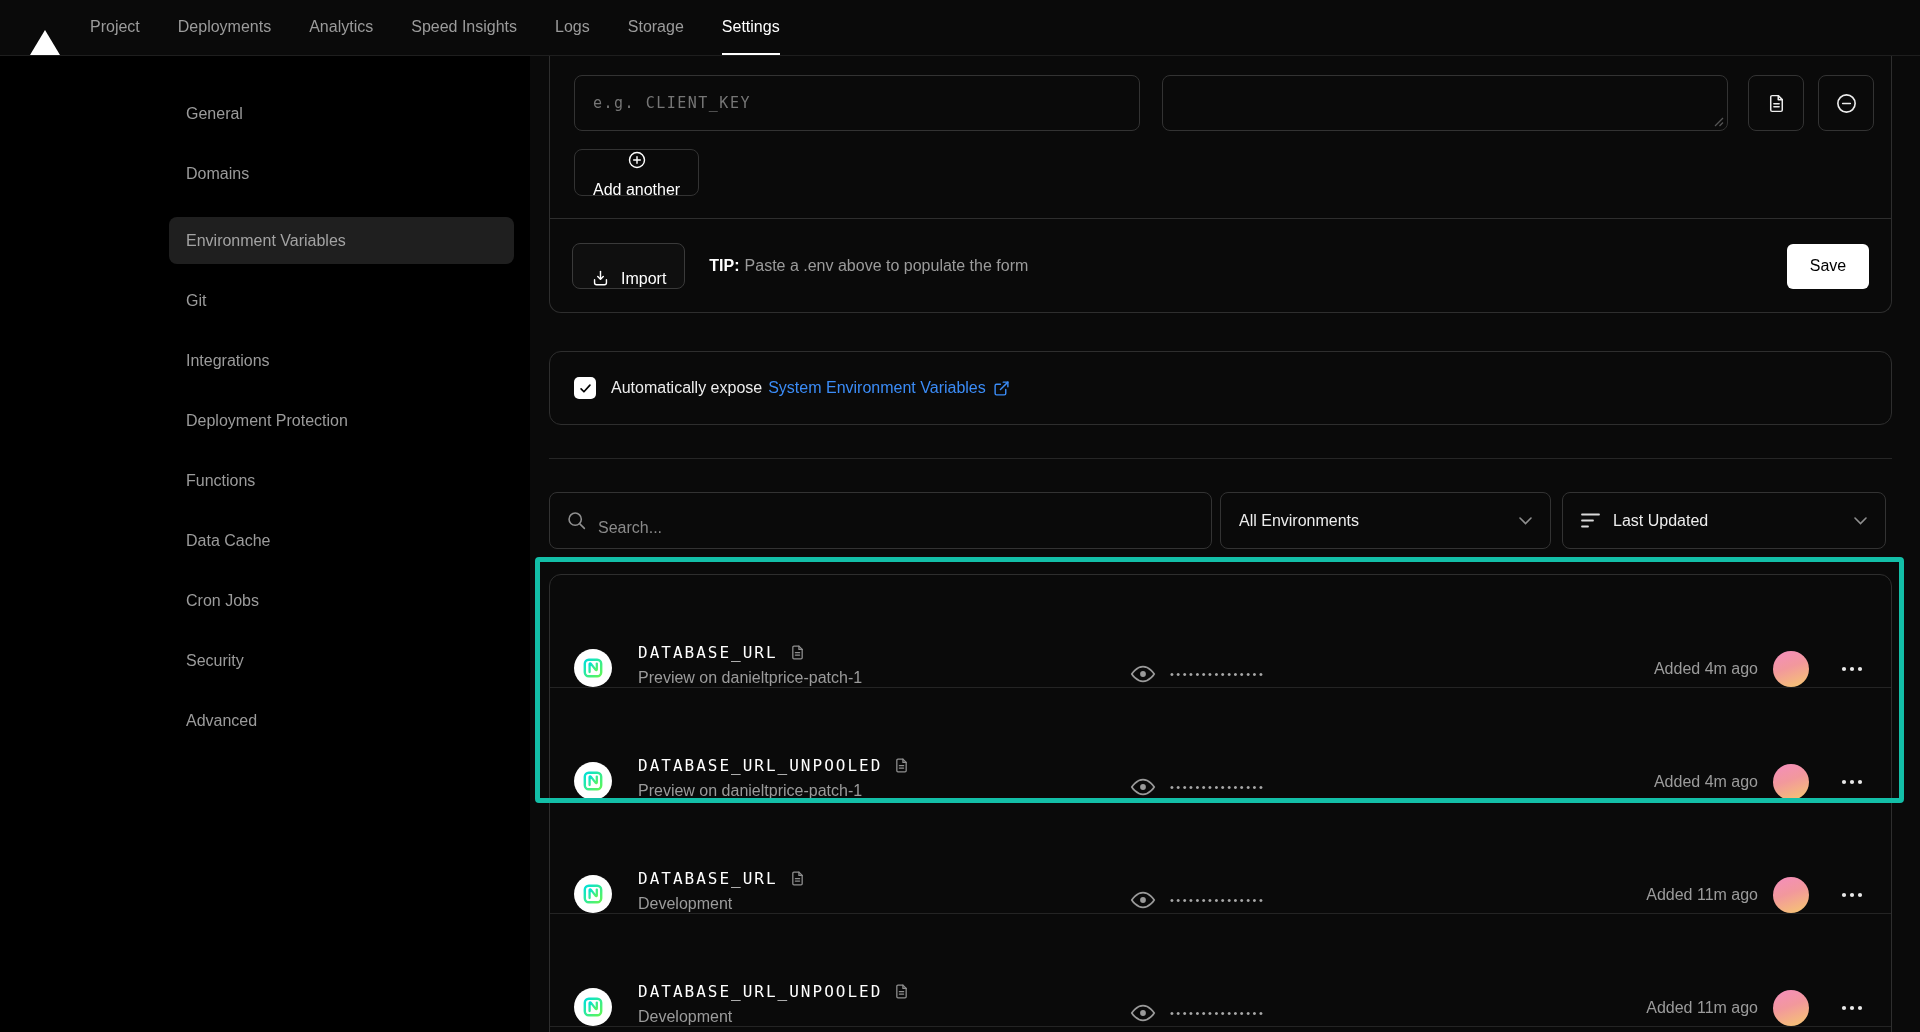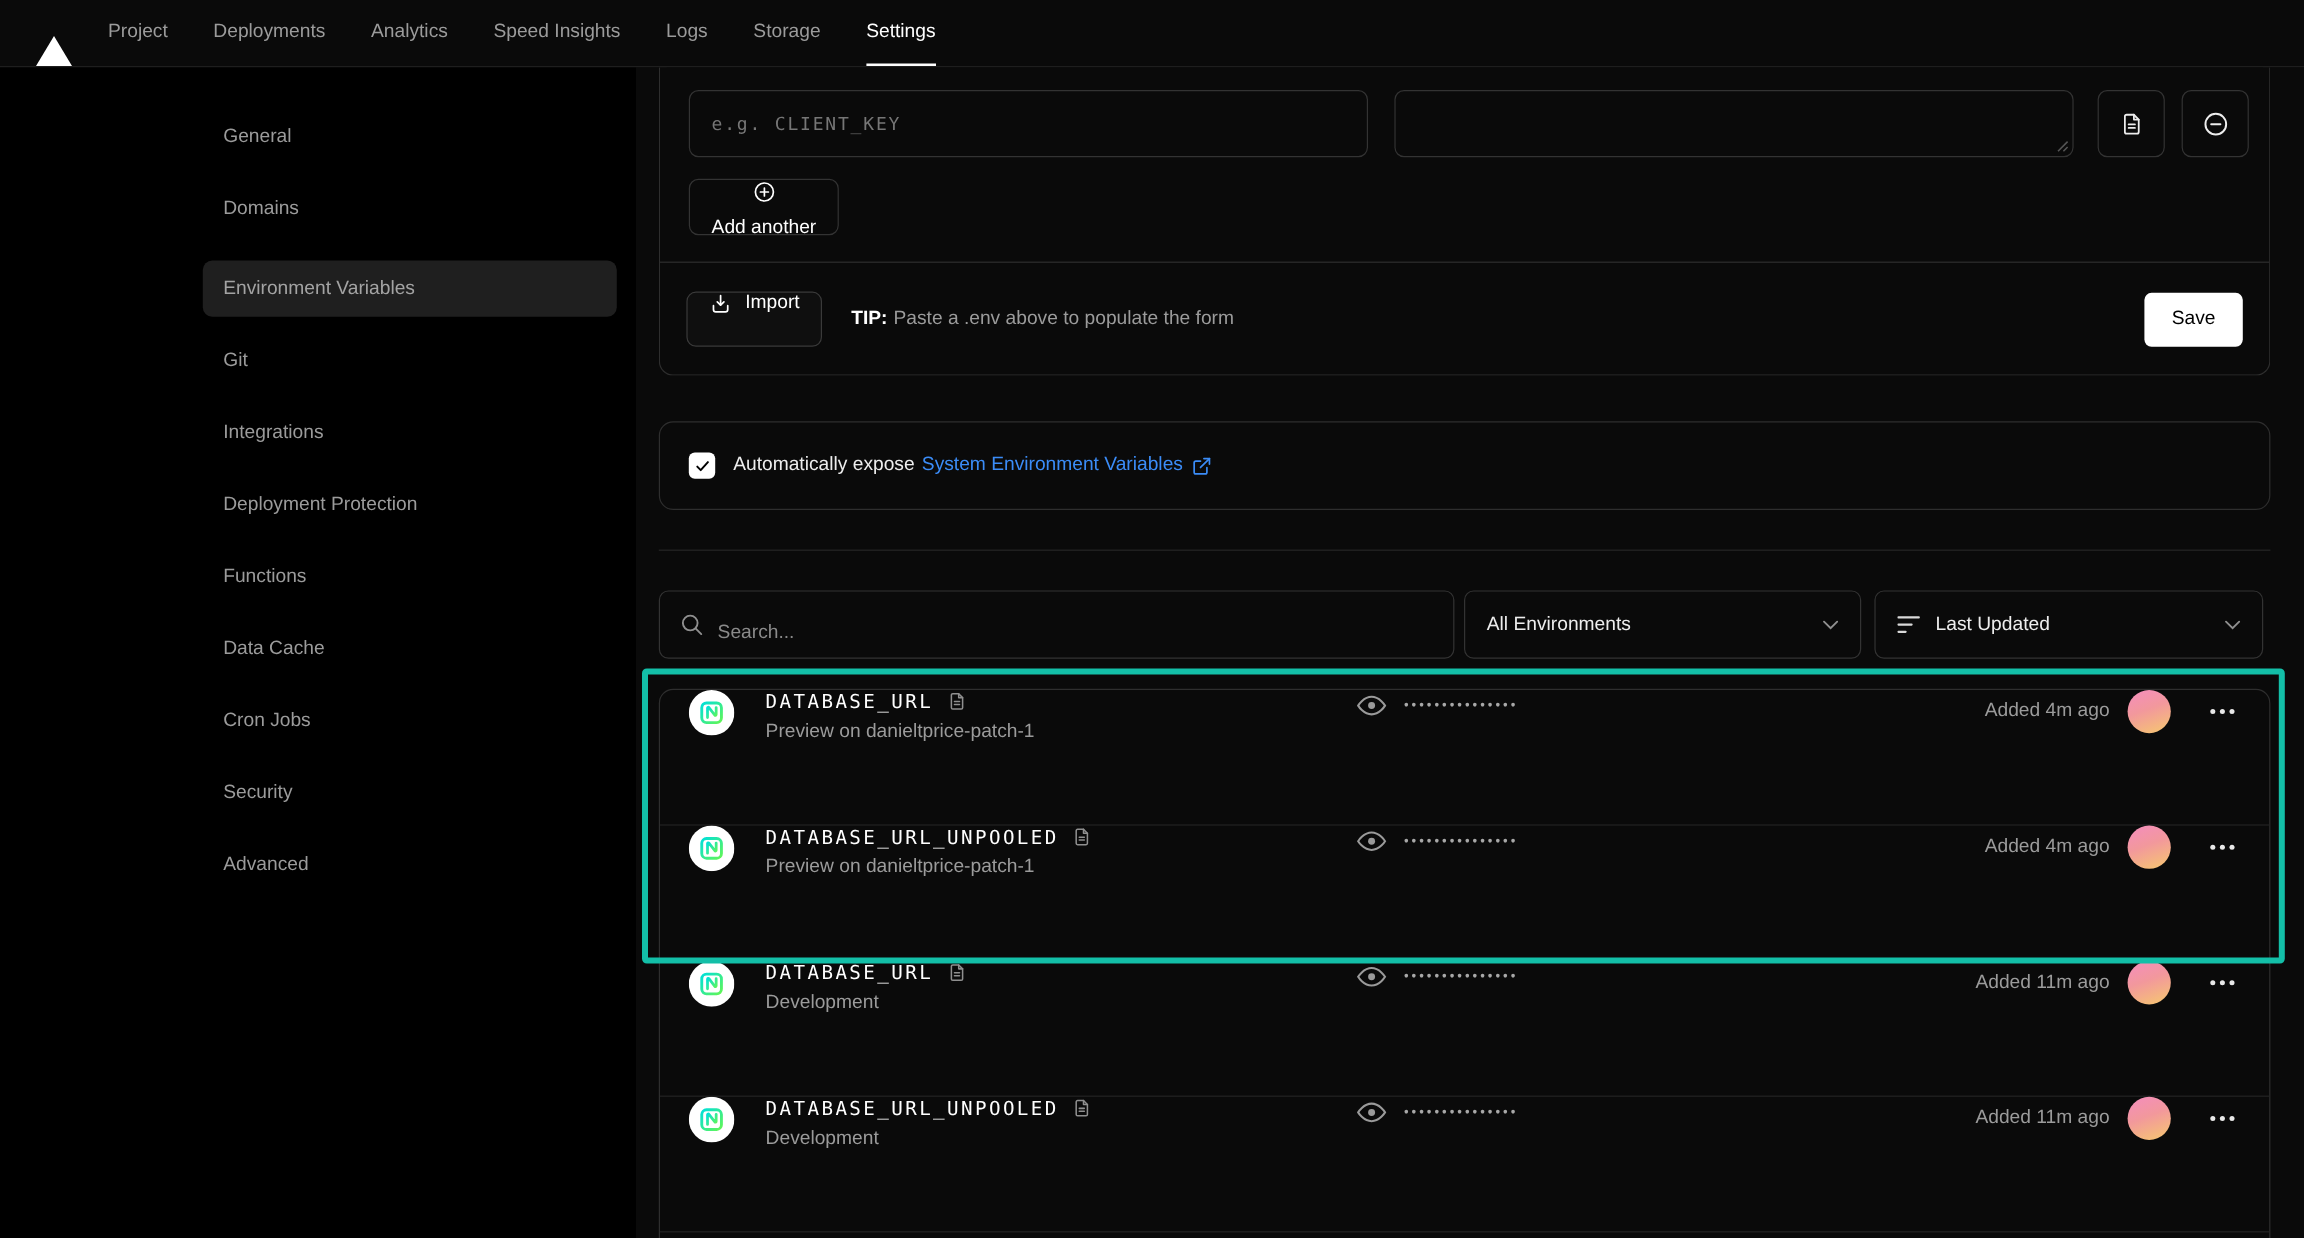--- a/index.html
+++ b/index.html
@@ -69,21 +69,21 @@
     position:absolute; left:24px; top:93px; height:47px; padding:0 18px;
     display:inline-flex; align-items:center; gap:11px;
     background:#0a0a0a; border:1px solid #333; border-radius:8px;
     color:#fff; font-size:16px; font-weight:500; cursor:pointer;flex-direction:column;
   }
   .form-footer {
     position:absolute; left:0; top:162px; width:100%; height:95px;
     border-top:1px solid #2e2e2e; display:flex; align-items:center; padding:0 22px;
   }
   .import-btn {
-    height:46px; padding:0 18px; display:inline-flex; align-items:flex-start; gap:11px;
+    height:46px; padding:0 18px; display:inline-flex; align-items:flex-end; gap:11px;
     background:#0f0f0f; border:1px solid #3a3a3a; border-radius:8px;
     color:#fff; font-size:16px; font-weight:500; cursor:pointer;
   }
   .tip { margin-left:24px; color:#9b9b9b; font-size:16px; }
   .tip .tip-b { color:#fff; font-weight:700; margin-right:5px; }
   .save-btn {
     margin-left:auto; width:82px; height:45px; background:#fff; color:#000;
     border:none; border-radius:6px; font-size:16px; font-weight:500; cursor:pointer;
   }
 
@@ -115,21 +115,21 @@
     position:absolute; top:436px; height:57px; background:#0a0a0a;
     border:1px solid #333; border-radius:8px; display:flex; align-items:center;
     padding:0 18px; gap:13px; font-size:16px; color:#ededed; cursor:pointer;
   }
   .env-select { left:671px; width:331px; }
   .sort-select { left:1013px; width:324px; }
   .select .chev { margin-left:auto; }
 
   
   .list-card { left:0; top:518px; width:1343px; height:514px; border-radius:12px; overflow:hidden; }
-  .row { height:113px; border-bottom:1px solid #242424; position:relative; display:flex; align-items:flex-start; padding-left:24px; }
+  .row { height:113px; border-bottom:1px solid #242424; position:relative; display:flex; align-items:flex-end; padding-left:24px; }
   .neon-avatar { flex:none; }
   .row-text { margin-left:26px; display:flex; flex-direction:column; gap:7px; }
   .row-name-line { display:flex; align-items:center; gap:11px; color:#8f8f8f; }
   .row-name { color:#fff; font-size:16px; letter-spacing:2px; font-weight:500; }
   .row-env { color:#9b9b9b; font-size:16px; }
   .row-value { position:absolute; left:580px; display:flex; align-items:center; gap:14px; }
   .mask { color:#a8a8a8; font-size:11px; letter-spacing:2.5px; white-space:nowrap; }
   .row-right { position:absolute; right:26px; display:flex; align-items:center; }
   .added { color:#9b9b9b; font-size:16px; }
   .owner-avatar {

